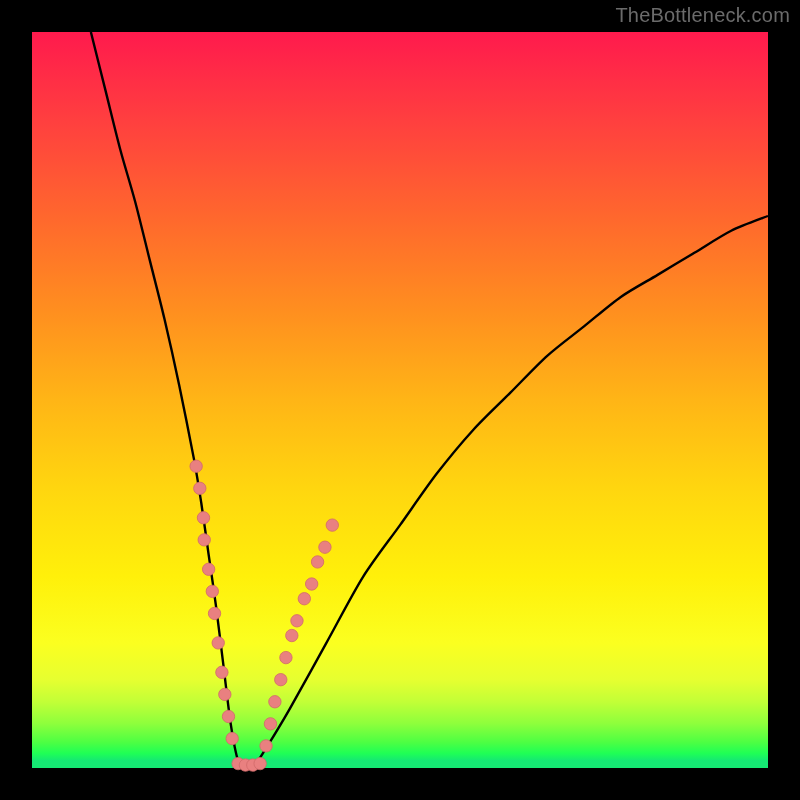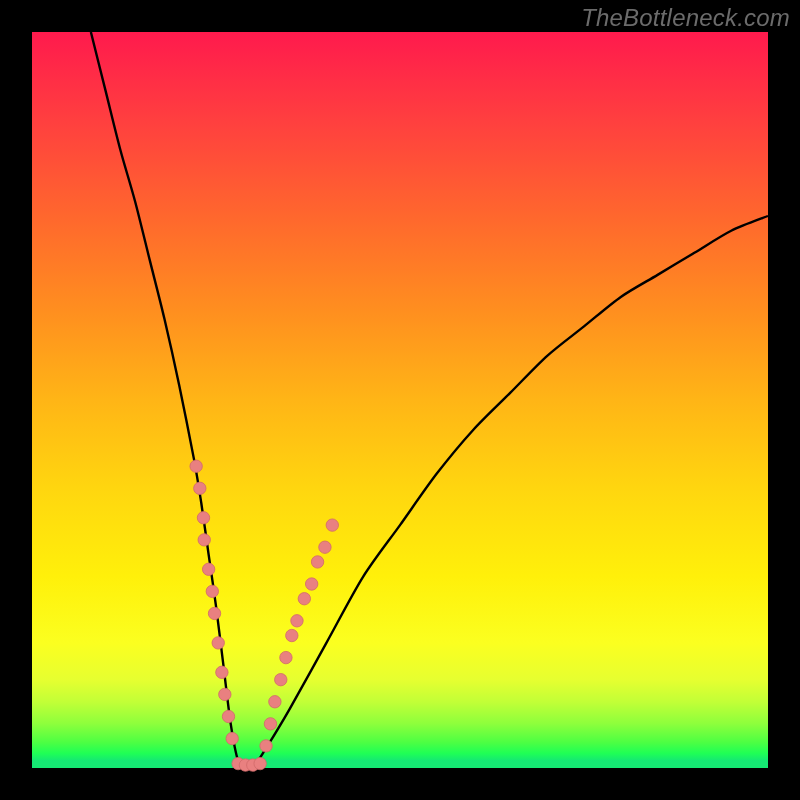--- a/index.html
+++ b/index.html
@@ -41,25 +41,24 @@
       #1fff55 98%,
       #15e873 99%,
       #15e873 100%
     );
   }
   .watermark {
     position: absolute;
     top: 4px;
     right: 10px;
     color: #6b6b6b;
-    font-size: 24px;
+    font-size: 20px;
     font-weight: 500;
     letter-spacing: 0.2px;
     user-select: none;
-    font-style: italic;
   }
   svg.curves {
     position: absolute;
     left: 0;
     top: 0;
     width: 736px;
     height: 736px;
     overflow: visible;
   }
 </style>

